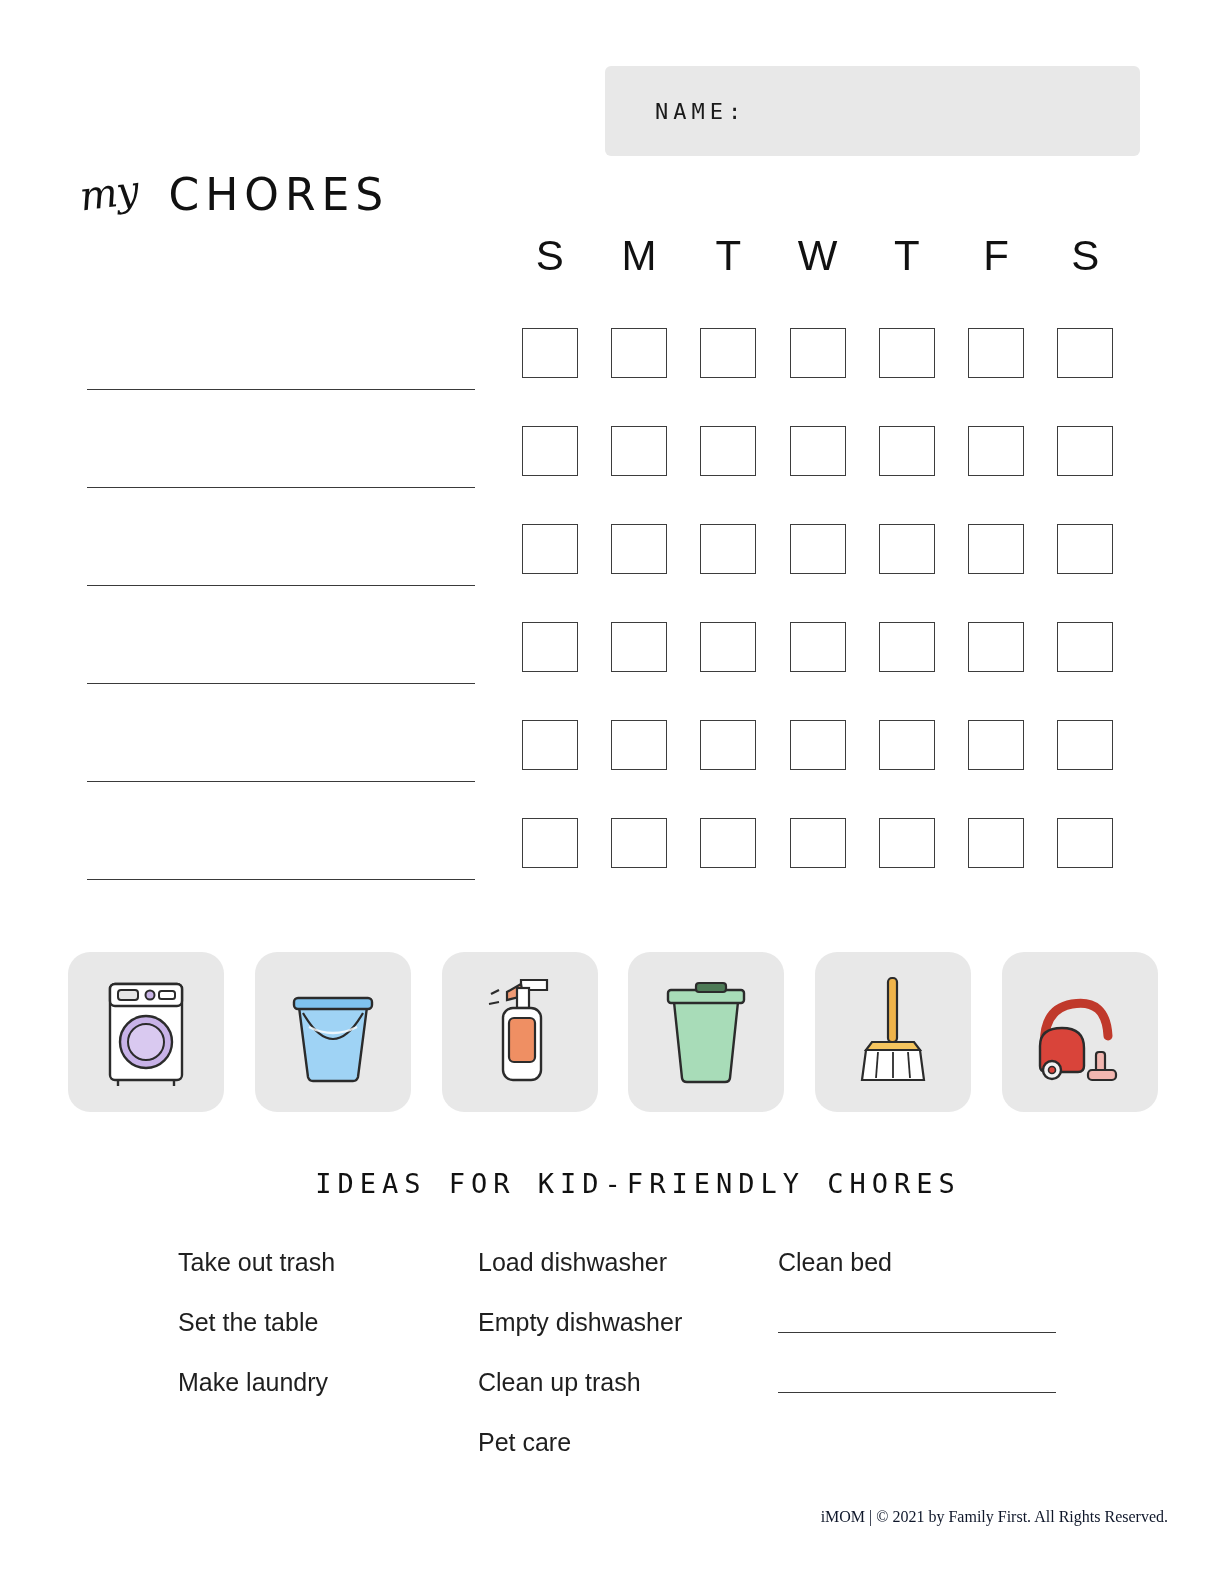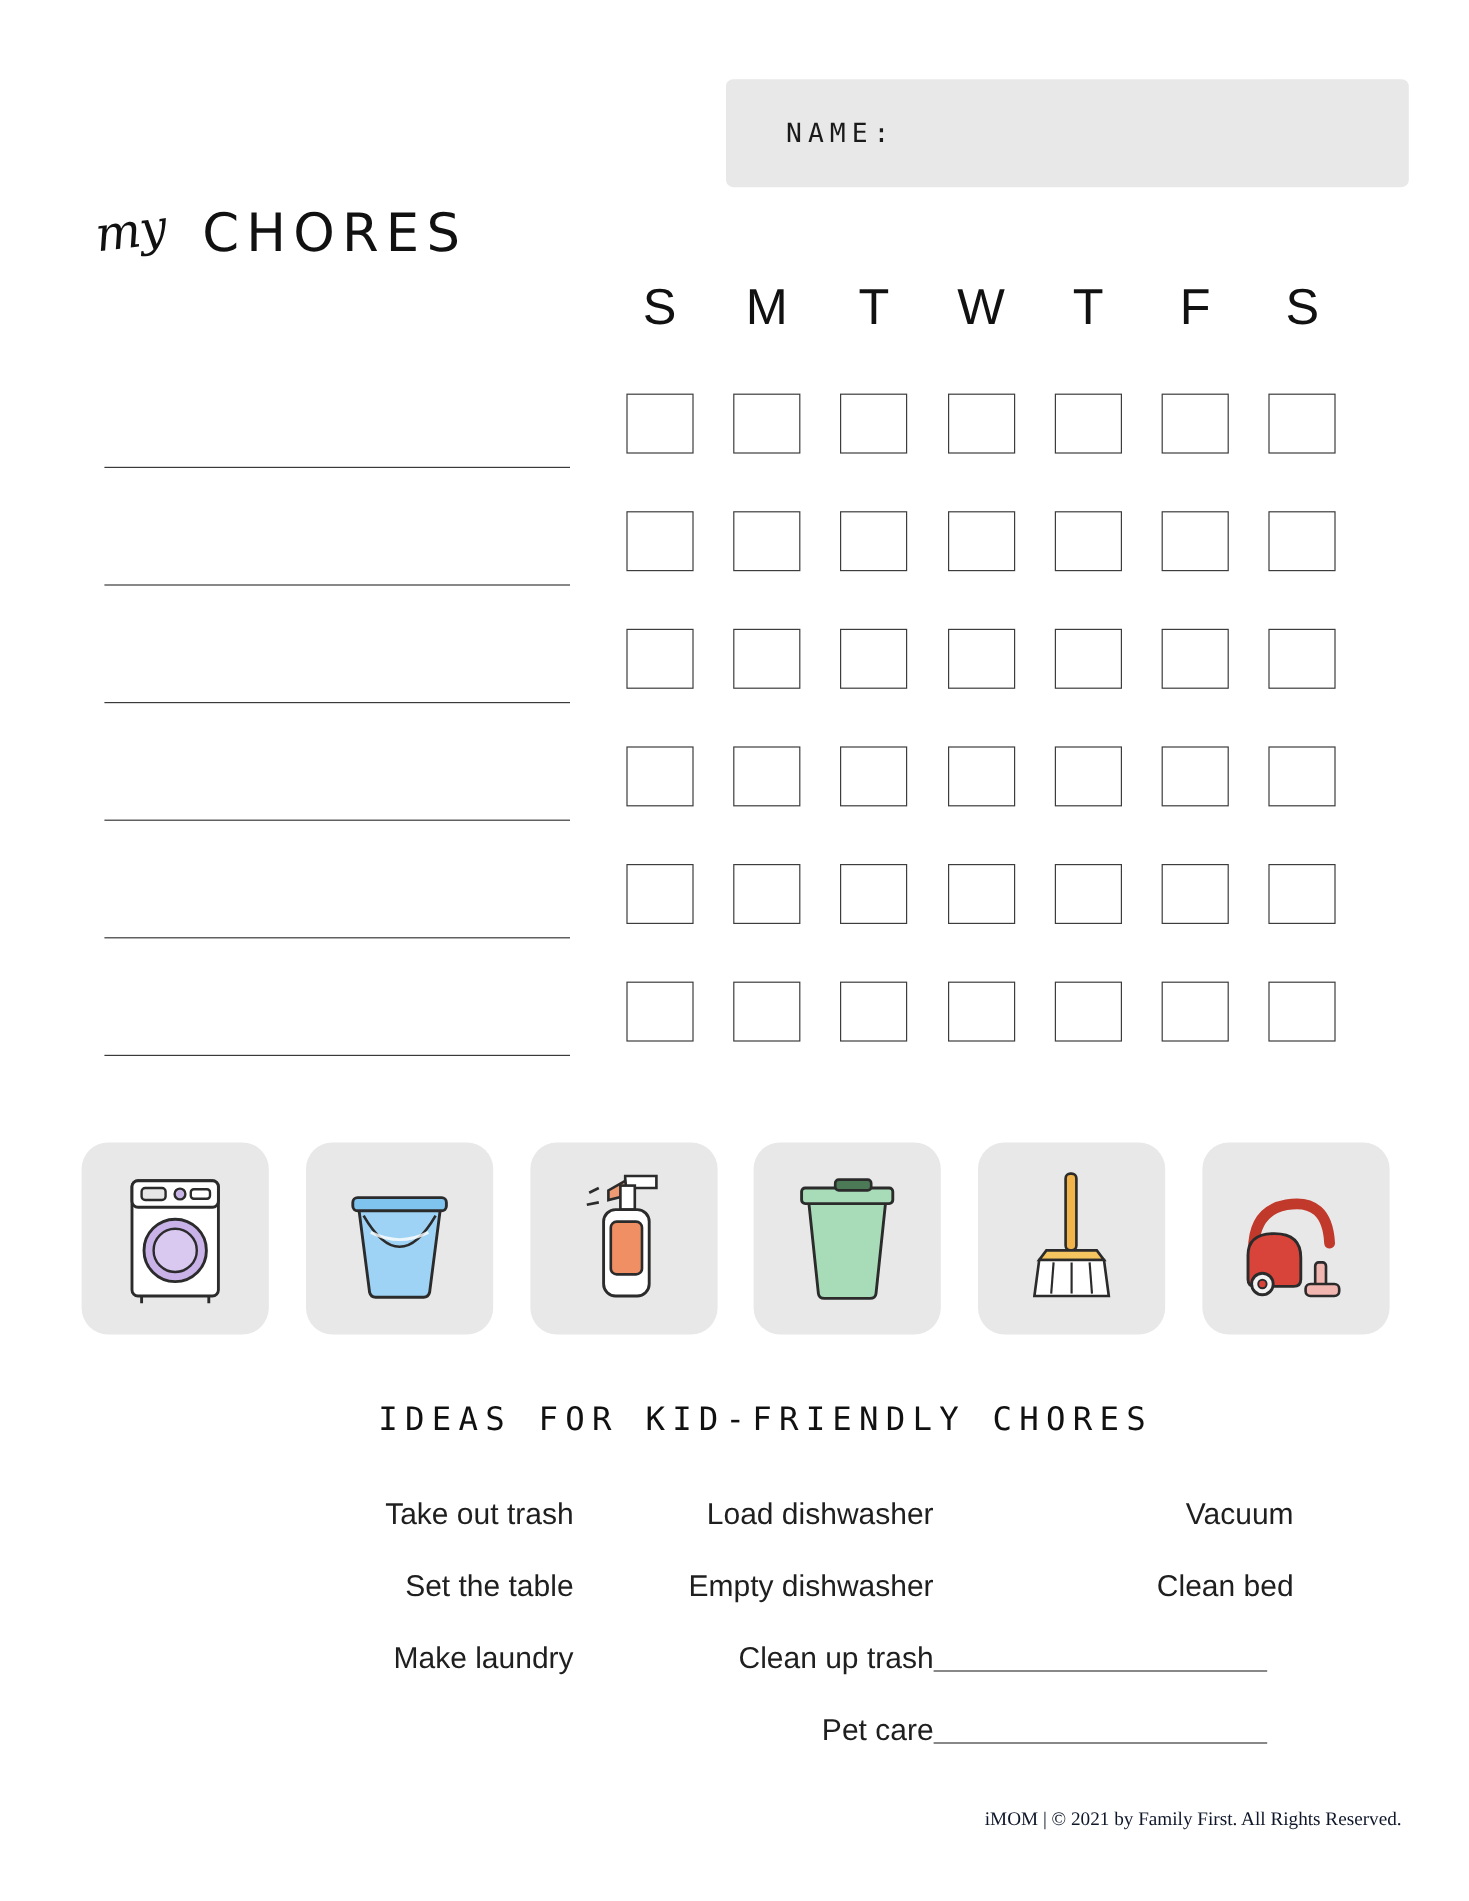--- a/index.html
+++ b/index.html
@@ -18,21 +18,20 @@
 
   
   .name-box {
     position: absolute;
     left: 605px;
     top: 66px;
     width: 535px;
     height: 90px;
     background: #e8e8e8;
     border-radius: 6px;
-    padding-left: 34px;
   }
   .name-label {
     position: absolute;
     left: 50px;
     top: 33px;
     font-family: "DejaVu Sans Mono", monospace;
     font-size: 22px;
     letter-spacing: 5px;
     color: #1a1a1a;
   }
@@ -153,21 +152,20 @@
   
   .ideas {
     position: absolute;
     left: 178px;
     top: 1242px;
     width: 960px;
     display: flex;
   }
   .ideas-col {
     width: 300px;
-    text-align: right;
   }
   .idea {
     height: 60px;
     font-family: "Liberation Sans", sans-serif;
     font-size: 25px;
     color: #1f1f1f;
     line-height: 40px;
   }
   .idea-blank {
     height: 60px;
@@ -460,21 +458,20 @@
   </div>
 
   <div class="ideas-col">
     <div class="idea">Load dishwasher</div>
     <div class="idea">Empty dishwasher</div>
     <div class="idea">Clean up trash</div>
     <div class="idea">Pet care</div>
   </div>
 
   <div class="ideas-col">
-    <div class="idea">Vacuum</div>
     <div class="idea">Clean bed</div>
     <div class="idea-blank">
         <i></i>
       </div>
     <div class="idea-blank">
         <i></i>
       </div>
   </div>
 
 </div>

